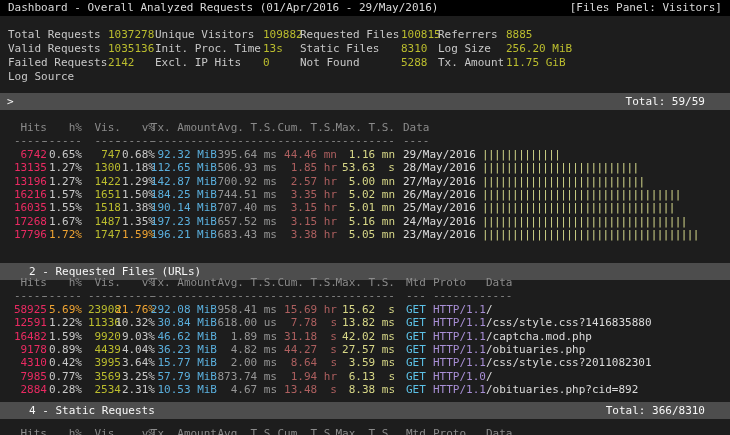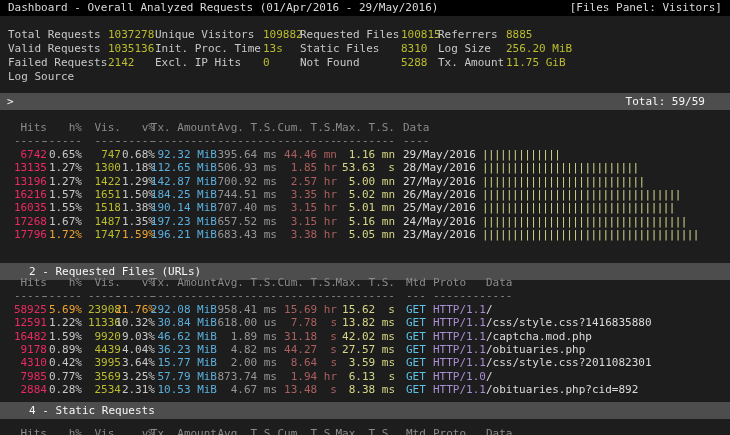--- a/index.html
+++ b/index.html
@@ -84,18 +84,19 @@
       <div class="row" style="top: 316.3px;"><span class="cell c-hits r" style="left: -33px;">12591</span><span class="cell c-pct r" style="left: 2px;">1.22%</span><span class="cell c-vis r" style="left: 41px;">11336</span><span class="cell c-pct r" style="left: 75px;">10.32%</span><span class="cell c-tx r" style="left: 137px;">30.84 MiB</span><span class="cell c-avg r" style="left: 197px;">618.00 us</span><span class="cell c-cum r" style="left: 257px;">7.78  s</span><span class="cell c-max r" style="left: 315px;">13.82 ms</span><span class="cell c-mtd" style="left: 406px;">GET</span><span class="cell c-proto" style="left: 433px;">HTTP/1.1</span><span class="cell c-data" style="left: 486px;">/css/style.css?1416835880</span></div>
       <div class="row" style="top: 329.6px;"><span class="cell c-hits r" style="left: -33px;">16482</span><span class="cell c-pct r" style="left: 2px;">1.59%</span><span class="cell c-vis r" style="left: 41px;">9920</span><span class="cell c-pct r" style="left: 75px;">9.03%</span><span class="cell c-tx r" style="left: 137px;">46.62 MiB</span><span class="cell c-avg r" style="left: 197px;">1.89 ms</span><span class="cell c-cum r" style="left: 257px;">31.18  s</span><span class="cell c-max r" style="left: 315px;">42.02 ms</span><span class="cell c-mtd" style="left: 406px;">GET</span><span class="cell c-proto" style="left: 433px;">HTTP/1.1</span><span class="cell c-data" style="left: 486px;">/captcha.mod.php</span></div>
       <div class="row" style="top: 342.9px;"><span class="cell c-hits r" style="left: -33px;">9178</span><span class="cell c-pct r" style="left: 2px;">0.89%</span><span class="cell c-vis r" style="left: 41px;">4439</span><span class="cell c-pct r" style="left: 75px;">4.04%</span><span class="cell c-tx r" style="left: 137px;">36.23 MiB</span><span class="cell c-avg r" style="left: 197px;">4.82 ms</span><span class="cell c-cum r" style="left: 257px;">44.27  s</span><span class="cell c-max r" style="left: 315px;">27.57 ms</span><span class="cell c-mtd" style="left: 406px;">GET</span><span class="cell c-proto" style="left: 433px;">HTTP/1.1</span><span class="cell c-data" style="left: 486px;">/obituaries.php</span></div>
       <div class="row" style="top: 356.2px;"><span class="cell c-hits r" style="left: -33px;">4310</span><span class="cell c-pct r" style="left: 2px;">0.42%</span><span class="cell c-vis r" style="left: 41px;">3995</span><span class="cell c-pct r" style="left: 75px;">3.64%</span><span class="cell c-tx r" style="left: 137px;">15.77 MiB</span><span class="cell c-avg r" style="left: 197px;">2.00 ms</span><span class="cell c-cum r" style="left: 257px;">8.64  s</span><span class="cell c-max r" style="left: 315px;">3.59 ms</span><span class="cell c-mtd" style="left: 406px;">GET</span><span class="cell c-proto" style="left: 433px;">HTTP/1.1</span><span class="cell c-data" style="left: 486px;">/css/style.css?2011082301</span></div>
       <div class="row" style="top: 369.5px;"><span class="cell c-hits r" style="left: -33px;">7985</span><span class="cell c-pct r" style="left: 2px;">0.77%</span><span class="cell c-vis r" style="left: 41px;">3569</span><span class="cell c-pct r" style="left: 75px;">3.25%</span><span class="cell c-tx r" style="left: 137px;">57.79 MiB</span><span class="cell c-avg r" style="left: 197px;">873.74 ms</span><span class="cell c-cum r" style="left: 257px;">1.94 hr</span><span class="cell c-max r" style="left: 315px;">6.13  s</span><span class="cell c-mtd" style="left: 406px;">GET</span><span class="cell c-proto" style="left: 433px;">HTTP/1.0</span><span class="cell c-data" style="left: 486px;">/</span></div>
       <div class="row" style="top: 382.8px;"><span class="cell c-hits r" style="left: -33px;">2884</span><span class="cell c-pct r" style="left: 2px;">0.28%</span><span class="cell c-vis r" style="left: 41px;">2534</span><span class="cell c-pct r" style="left: 75px;">2.31%</span><span class="cell c-tx r" style="left: 137px;">10.53 MiB</span><span class="cell c-avg r" style="left: 197px;">4.67 ms</span><span class="cell c-cum r" style="left: 257px;">13.48  s</span><span class="cell c-max r" style="left: 315px;">8.38 ms</span><span class="cell c-mtd" style="left: 406px;">GET</span><span class="cell c-proto" style="left: 433px;">HTTP/1.1</span><span class="cell c-data" style="left: 486px;">/obituaries.php?cid=892</span></div>
     </div>
 
   <div class="pheader" id="p3h">
     <span class="ptitle">4 - Static Requests</span>
+    <span class="ptotal">Total: 366/8310</span>
   </div>
   <div id="p3rows">
       <div class="row" style="top: 427px;"><span class="cell c-head r" style="left: -33px;">Hits</span><span class="cell c-head r" style="left: 2px;">h%</span><span class="cell c-head r" style="left: 41px;">Vis.</span><span class="cell c-head r" style="left: 75px;">v%</span><span class="cell c-head r" style="left: 137px;">Tx. Amount</span><span class="cell c-head r" style="left: 197px;">Avg. T.S.</span><span class="cell c-head r" style="left: 257px;">Cum. T.S.</span><span class="cell c-head r" style="left: 315px;">Max. T.S.</span><span class="cell c-head" style="left: 406px;">Mtd</span><span class="cell c-head" style="left: 433px;">Proto</span><span class="cell c-head" style="left: 486px;">Data</span></div>
     </div>
 
 </div>
 
 </body></html>

